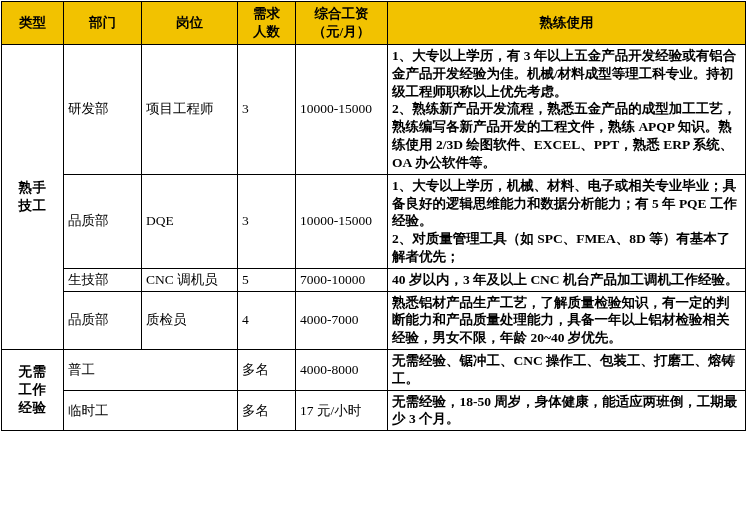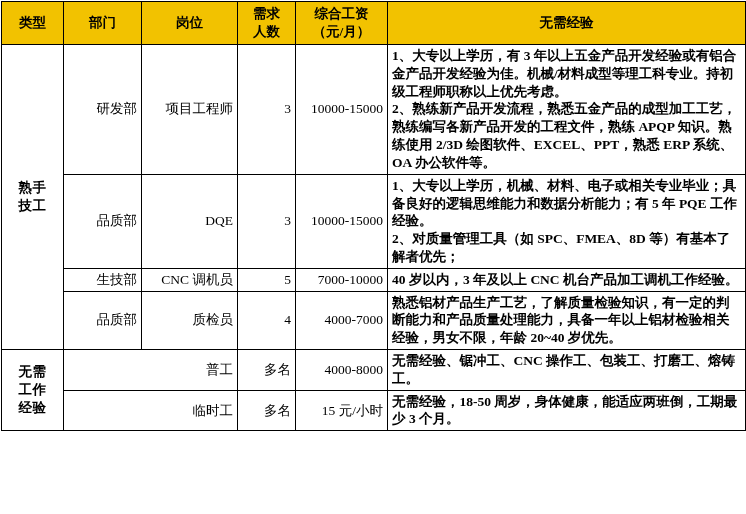--- a/index.html
+++ b/index.html
@@ -55,21 +55,21 @@
 
   td.cat {
     text-align: center;
     font-weight: bold;
     font-size: 14.5px;
     letter-spacing: 0.5px;
     margin-top: 16px;
   }
   td.cat .catline { display: block; }
   td.dept, td.pos, td.num, td.sal {
-    text-align: right;
+    text-align: left;
   }
   td.dept, td.pos {
     font-size: 14px;
   }
   td.num, td.sal {
     font-size: 13.5px;
     font-family: "Liberation Serif", "DejaVu Serif", serif;
   }
   td.req {
     text-align: left;
@@ -110,21 +110,21 @@
         </th>
         <th>
           <span class="hdr-line">需求</span>
           <span class="hdr-line">人数</span>
         </th>
         <th>
           <span class="hdr-line">综合工资</span>
           <span class="hdr-line">（元/月）</span>
         </th>
         <th>
-          <span class="hdr-line">无需经验</span>
+          <span class="hdr-line">熟练使用</span>
         </th>
       </tr>
     </thead>
     <tbody>
 
       <tr>
         <td class="cat" rowspan="4">
           <span class="catline">熟手</span>
           <span class="catline">技工</span>
         </td>
@@ -179,21 +179,21 @@
         <td class="num">多名</td>
         <td class="sal">4000-8000</td>
         <td class="req">
           <p>无需经验、锯冲工、CNC 操作工、包装工、打磨工、熔铸工。</p>
         </td>
       </tr>
 
       <tr>
         <td class="dept" colspan="2">临时工</td>
         <td class="num">多名</td>
-        <td class="sal">15 元/小时</td>
+        <td class="sal">17 元/小时</td>
         <td class="req">
           <p>无需经验，18-50 周岁，身体健康，能适应两班倒，工期最少 3 个月。</p>
         </td>
       </tr>
 
     </tbody>
   </table>
 </div>
 
 </body></html>

